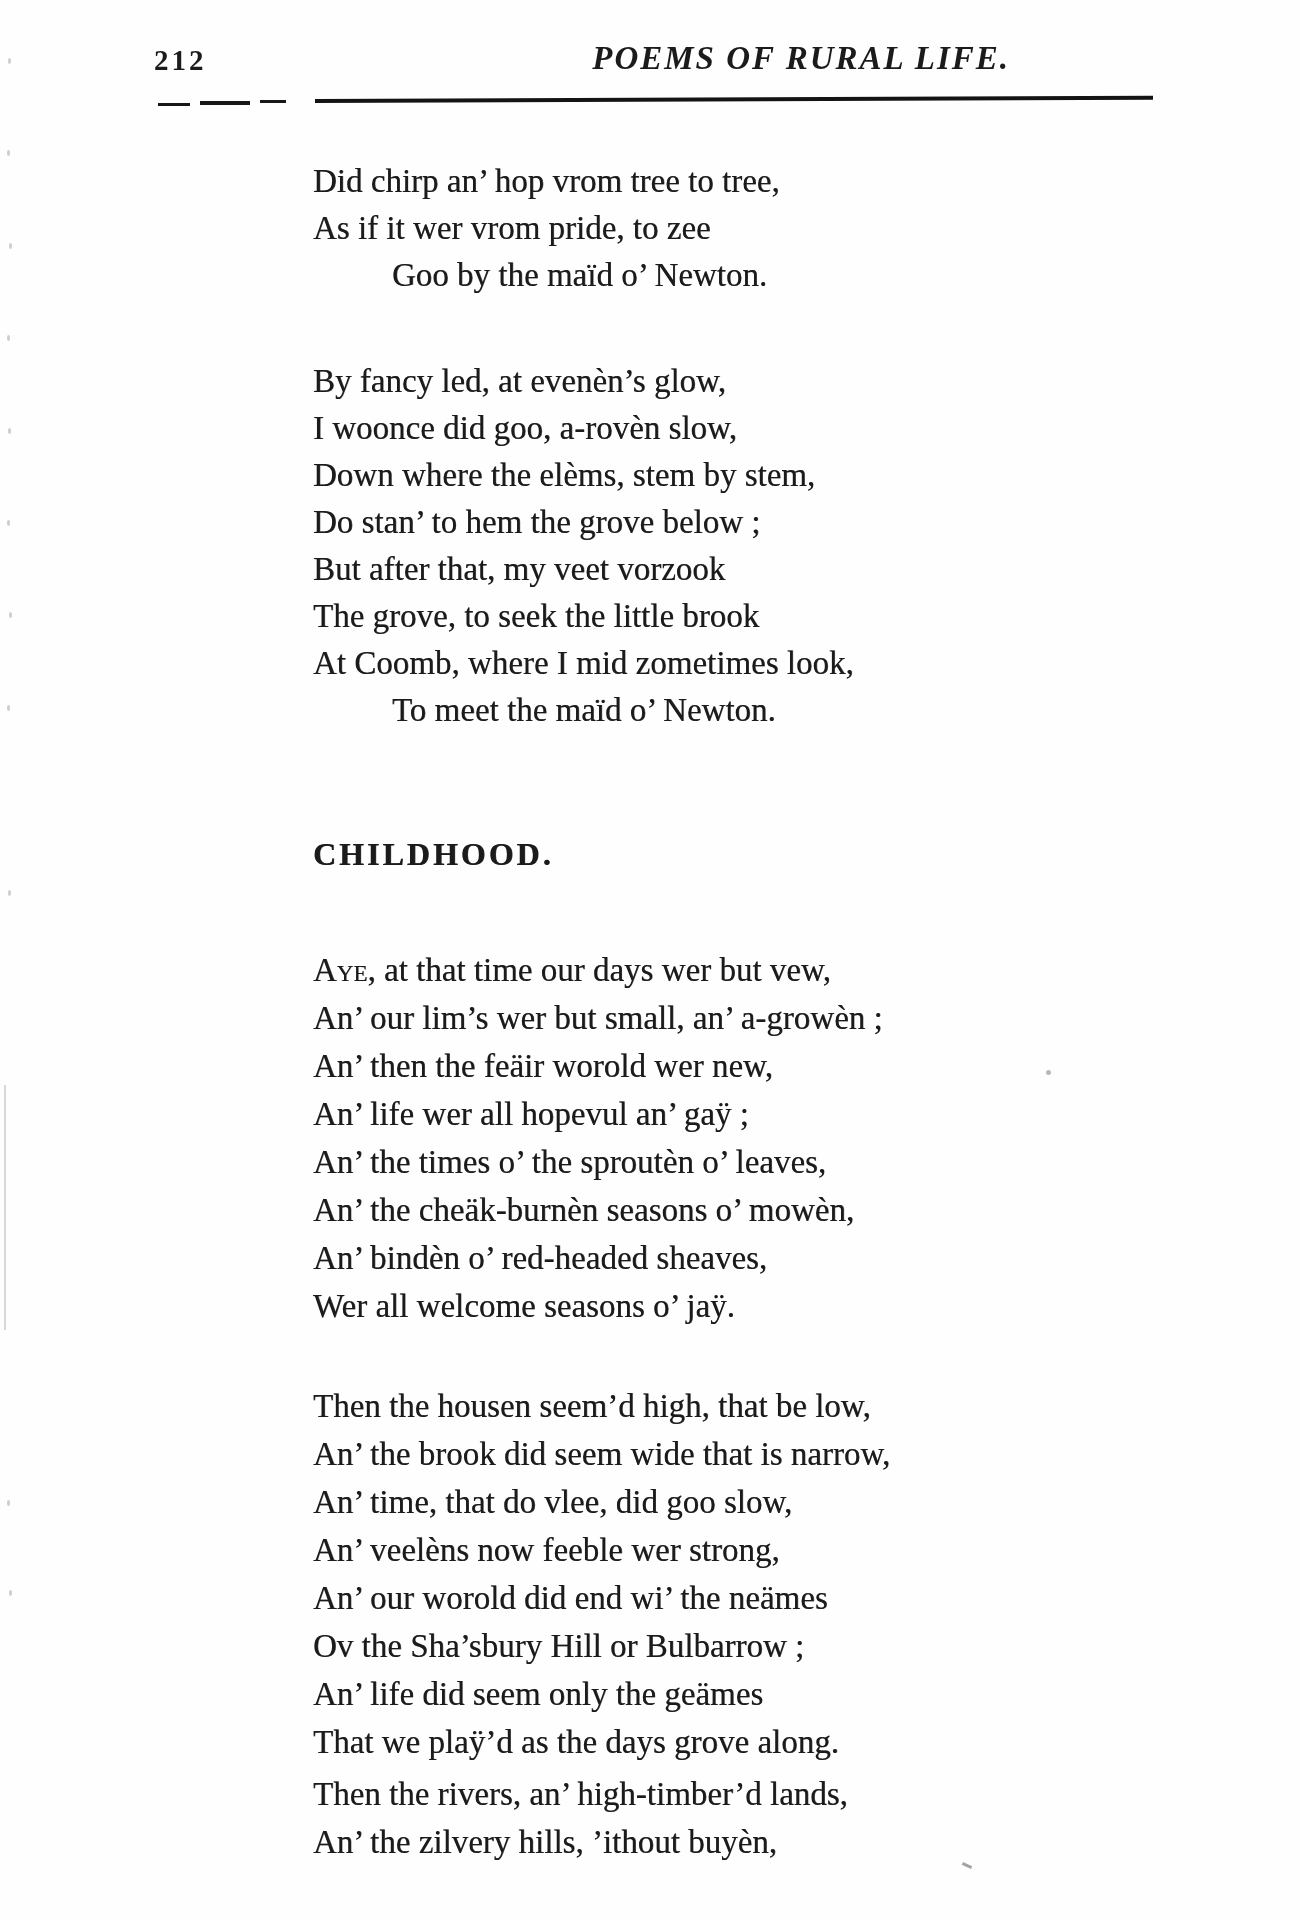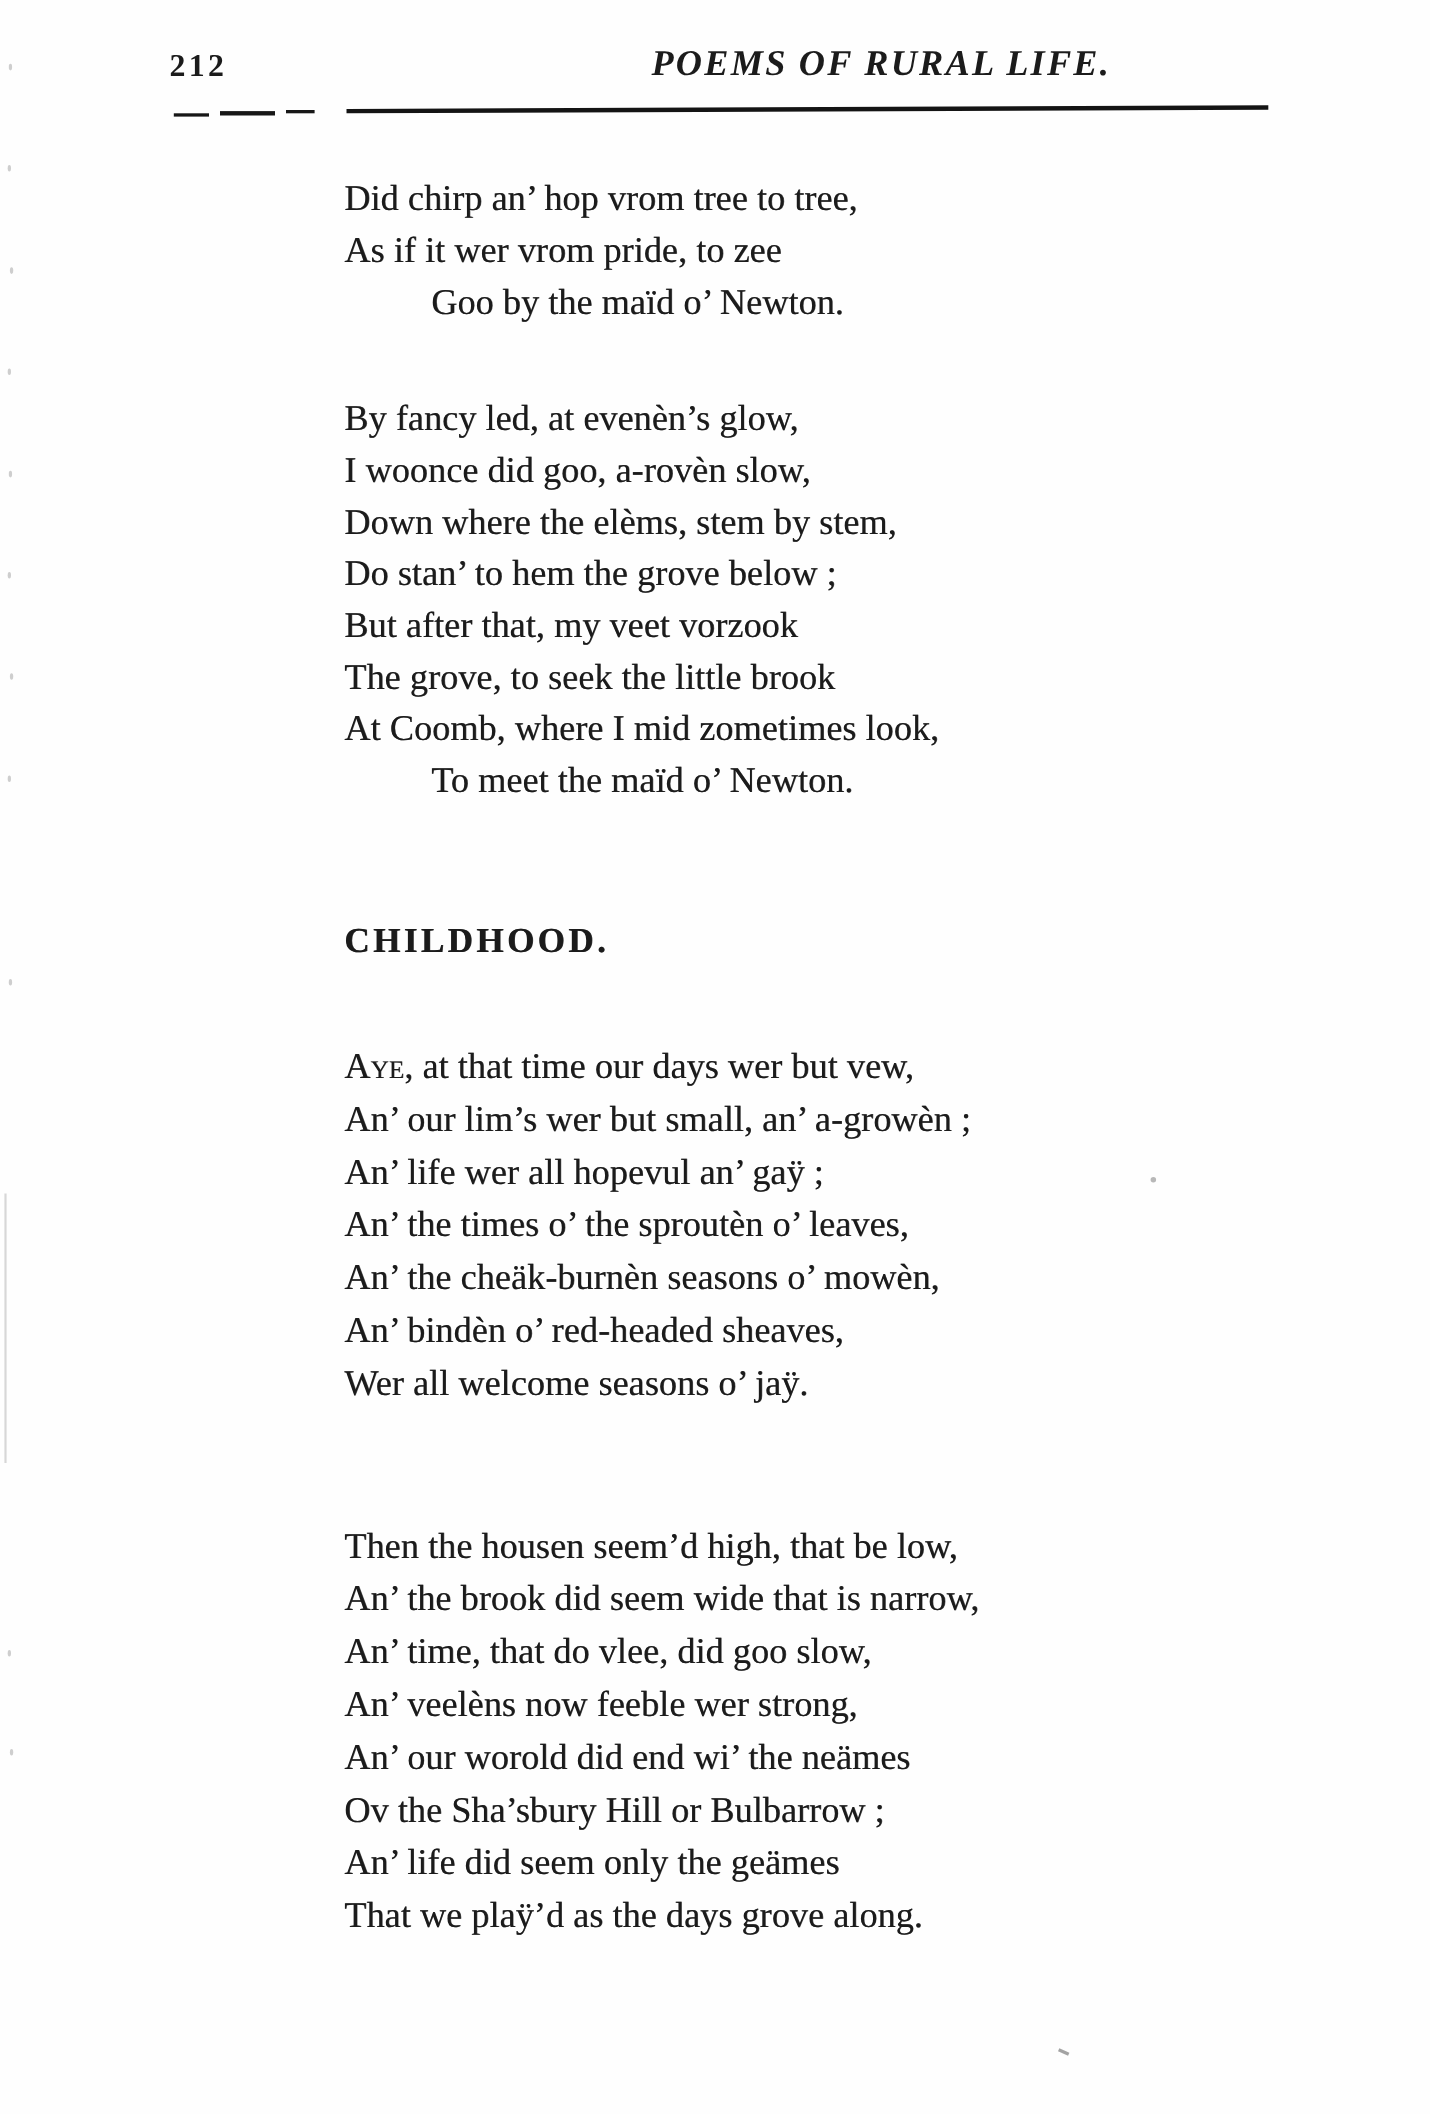--- a/index.html
+++ b/index.html
@@ -103,38 +103,43 @@
       <div class="line">The grove, to seek the little brook</div>
       <div class="line">At Coomb, where I mid zometimes look,</div>
       <div class="line ind1">To meet the maïd o’ Newton.</div>
     </section>
 
   <h2 class="poem-heading">CHILDHOOD.</h2>
 
   <section class="stanza s1">
       <div class="line"><span class="sc">Aye</span>, at that time our days wer but vew,</div>
       <div class="line">An’ our lim’s wer but small, an’ a-growèn ;</div>
+      <div class="line">An’ then the feäir worold wer new,</div>
       <div class="line">An’ life wer all hopevul an’ gaÿ ;</div>
       <div class="line">An’ the times o’ the sproutèn o’ leaves,</div>
       <div class="line">An’ the cheäk-burnèn seasons o’ mowèn,</div>
       <div class="line">An’ bindèn o’ red-headed sheaves,</div>
       <div class="line">Wer all welcome seasons o’ jaÿ.</div>
     </section>
 
   <section class="stanza s2">
       <div class="line">Then the housen seem’d high, that be low,</div>
       <div class="line">An’ the brook did seem wide that is narrow,</div>
       <div class="line">An’ time, that do vlee, did goo slow,</div>
       <div class="line">An’ veelèns now feeble wer strong,</div>
       <div class="line">An’ our worold did end wi’ the neämes</div>
       <div class="line">Ov the Sha’sbury Hill or Bulbarrow ;</div>
       <div class="line">An’ life did seem only the geämes</div>
       <div class="line">That we plaÿ’d as the days grove along.</div>
     </section>
 
+  <section class="stanza s3">
+      <div class="line">Then the rivers, an’ high-timber’d lands,</div>
+      <div class="line">An’ the zilvery hills, ’ithout buyèn,</div>
+    </section>
 
   <div class="edge-mark" style="left:8px;top:58px"></div>
   <div class="edge-mark" style="left:7px;top:150px"></div>
   <div class="edge-mark" style="left:9px;top:243px"></div>
   <div class="edge-mark" style="left:7px;top:335px"></div>
   <div class="edge-mark" style="left:8px;top:428px"></div>
   <div class="edge-mark" style="left:7px;top:520px"></div>
   <div class="edge-mark" style="left:9px;top:612px"></div>
   <div class="edge-mark" style="left:7px;top:705px"></div>
   <div class="edge-mark" style="left:8px;top:890px"></div>

